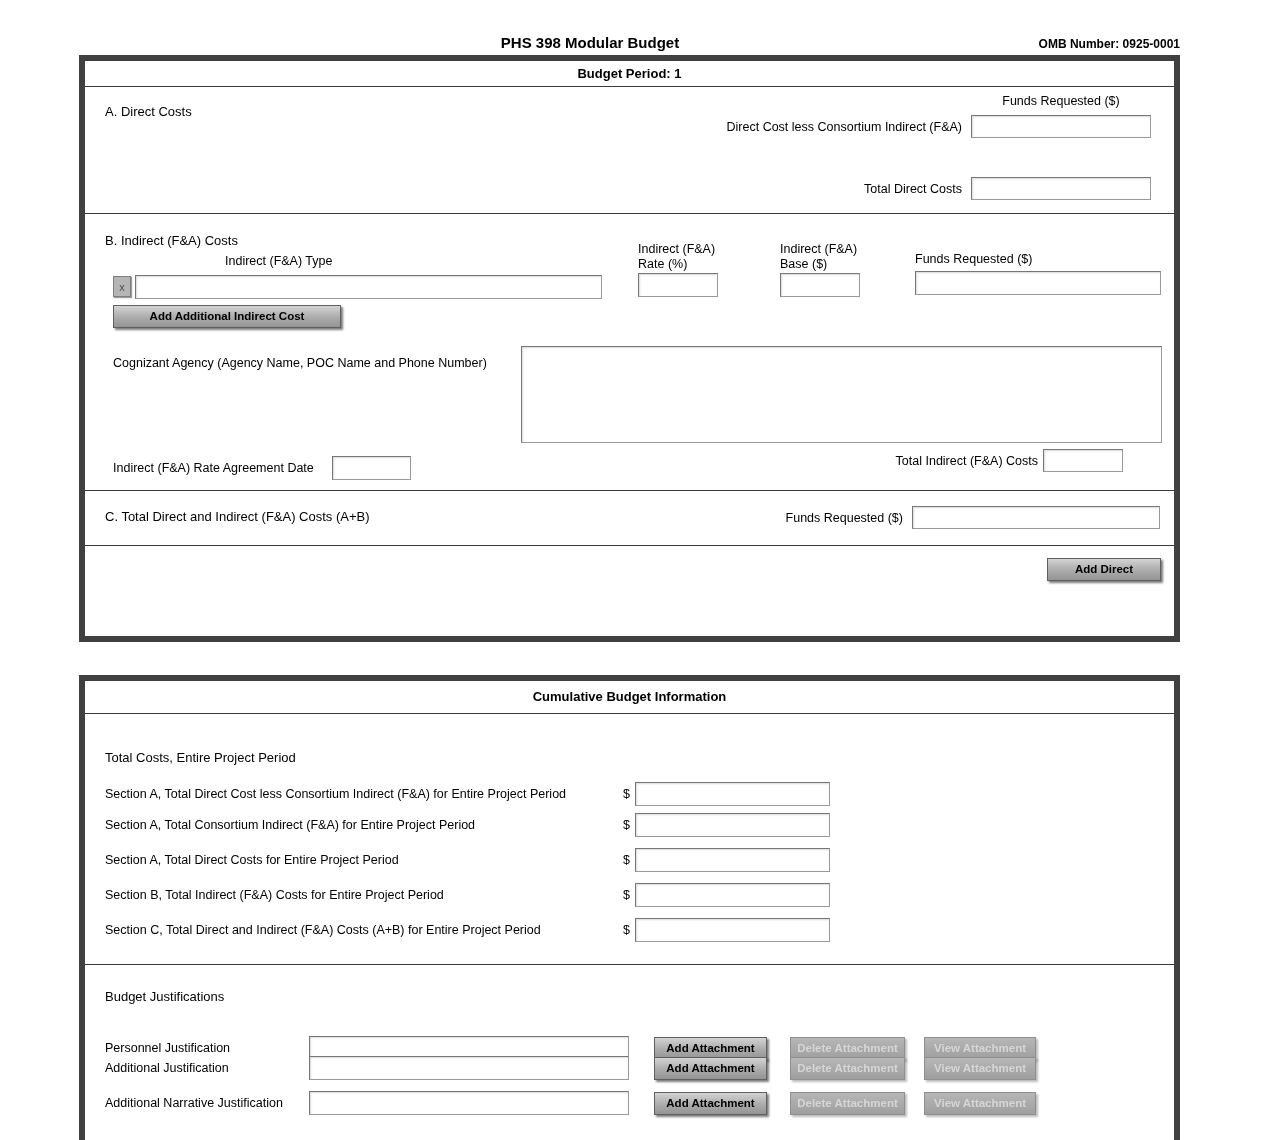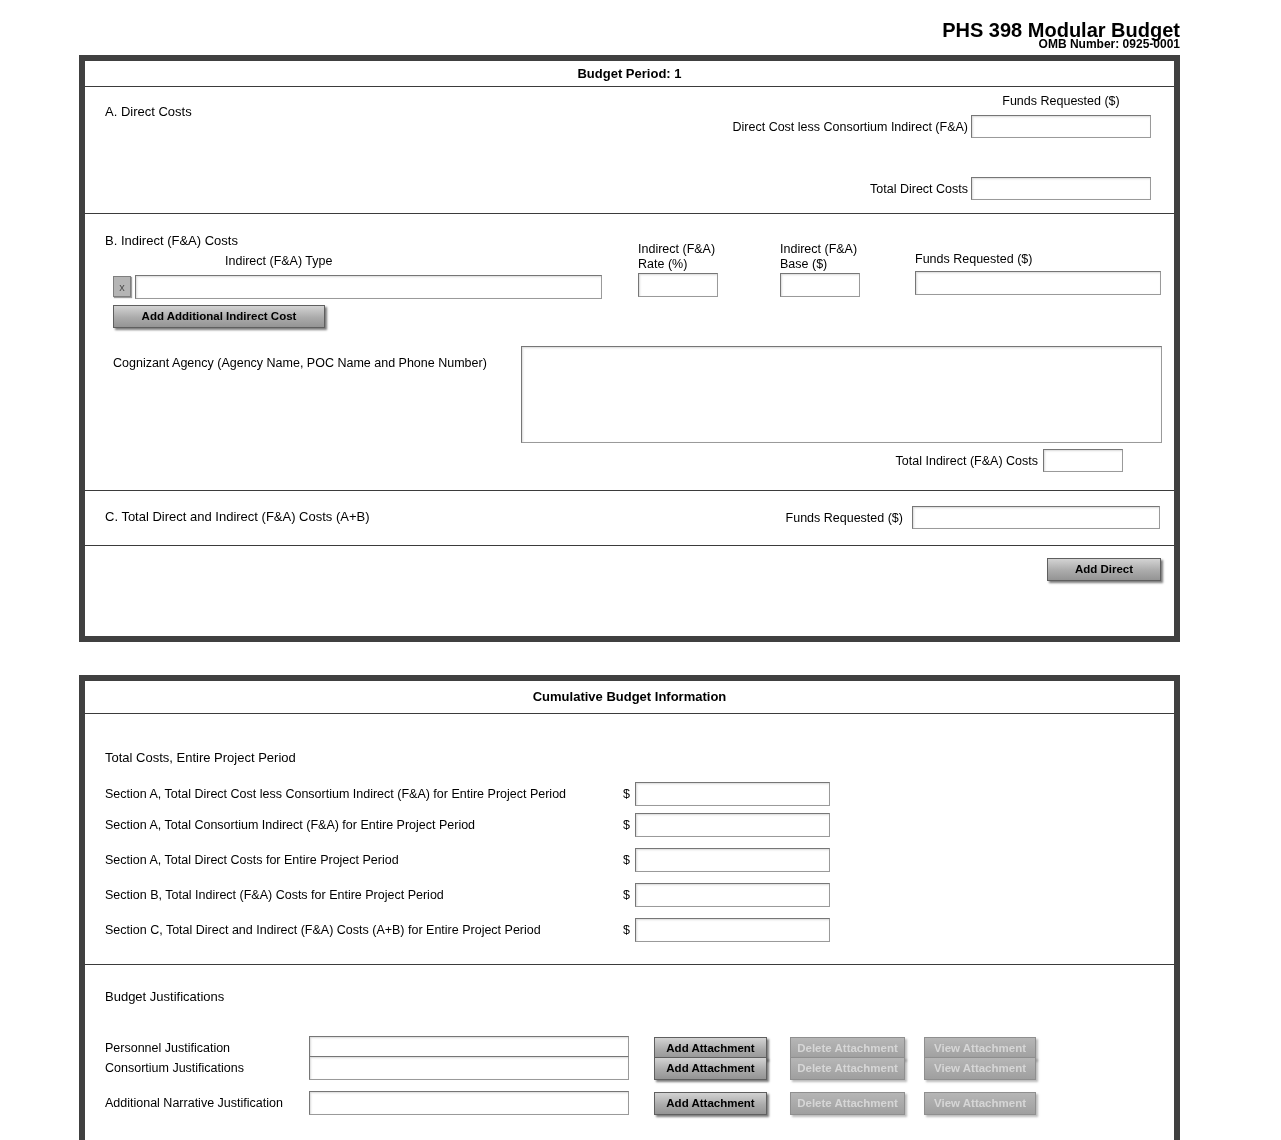--- a/index.html
+++ b/index.html
@@ -1,35 +1,35 @@
 <!DOCTYPE html>
 <html><head>
 <meta charset="utf-8">
 <style>
 *{margin:0;padding:0;box-sizing:border-box}
 html,body{background:#fff}
 body{width:1281px;height:1140px;position:relative;font-family:"Liberation Sans",sans-serif;font-size:12.5px;color:#000}
 .abs{position:absolute}
-.page-title{position:absolute;top:19px;left:0;width:1180px;text-align:right;font-weight:bold;font-size:20px}
+.page-title{position:absolute;top:34px;left:0;width:1180px;text-align:center;font-weight:bold;font-size:15px}
 .omb{position:absolute;top:37px;left:79px;width:1101px;text-align:right;font-weight:bold;font-size:12px}
 .container{position:absolute;left:79px;width:1101px;border:6px solid #404040;background:#fff}
 .c1{top:55px;height:587px}
 .c2{top:675px;height:481px}
 .sec{position:relative;border-bottom:1px solid #3b3b3b}
 .hdr-center{text-align:center;font-weight:bold;font-size:13px}
 .sec-title{position:absolute;font-weight:normal;font-size:13px}
 .inp{display:inline-block;border:1px solid #9a9a9a;border-top-color:#767676;border-left-color:#767676;background:#fff;height:23px;font-size:12px;padding:0 3px;box-shadow:inset 1px 1px 2px rgba(0,0,0,.15);font-family:inherit}
 textarea.inp{resize:none}
 .btn{display:inline-block;font-family:inherit;font-weight:bold;font-size:11.5px;line-height:21px;color:#000;text-align:center;background:linear-gradient(to bottom,#d3d3d3,#ababab 55%,#949494);border:1px solid #5f5f5f;box-shadow:2px 2px 2px rgba(70,70,70,.7);cursor:pointer;height:23px;padding:0}
 .btn.disabled{color:#d6d6d6;background:linear-gradient(to bottom,#b6b6b6,#9f9f9f);border-color:#8f8f8f;box-shadow:2px 2px 2px rgba(120,120,120,.5);cursor:default}
 .flexrow{display:flex;align-items:center}
 .bp-header{height:26px;line-height:25px}
 .date-row{height:42px;display:flex;align-items:center;justify-content:center}
 .sec-a{height:127px}
-.a-row{position:absolute;right:23px;height:23px;display:flex;align-items:center;gap:3px}
+.a-row{position:absolute;right:23px;height:23px;display:flex;align-items:center;gap:9px}
 .a-row .inp{width:180px}
 .sec-b{height:277px}
 .sec-c{height:55px}
 .c1-footer{position:relative;height:58px}
 .cum-header{height:33px;line-height:32px}
 .totals{height:251px}
 .tot-row{position:absolute;left:20px;height:24px;display:flex;align-items:center}
 .tot-row .tl{width:518px}
 .tot-row .cur{margin-right:5px}
 .tot-row .inp{width:195px;height:24px}
@@ -75,25 +75,29 @@
       <span style="display:block">Base ($)</span>
     </div>
     <div class="colhead" style="left:830px;top:38px">Funds Requested ($)</div>
 
     <button class="xbtn">x</button>
     <input class="inp abs" style="left: 50px; top: 61px; width: 467px; height: 24px;">
     <input class="inp abs" style="left: 553px; top: 59px; width: 80px; height: 24px;">
     <input class="inp abs" style="left: 695px; top: 59px; width: 80px; height: 24px;">
     <input class="inp abs" style="left: 830px; top: 57px; width: 246px; height: 24px;">
 
-    <button class="btn abs" style="left:28px;top:91px;width:212px">Add Additional Indirect Cost</button>
+    <button class="btn abs" style="left:28px;top:91px;width:228px">Add Additional Indirect Cost</button>
 
     <div class="abs" style="left:28px;top:142px">Cognizant Agency (Agency Name, POC Name and Phone Number)</div>
     <textarea class="inp abs" style="left: 436px; top: 132px; width: 641px; height: 97px;"></textarea>
 
+    <div class="flexrow abs" style="left:28px;top:242px;height:24px">
+      <span>Indirect (F&amp;A) Rate Agreement Date</span>
+      <input class="inp" style="width: 79px; margin-left: 18px; height: 24px;">
+    </div>
     <div class="flexrow abs" style="right:51px;top:235px;height:23px">
       <span>Total Indirect (F&amp;A) Costs</span>
       <input class="inp" style="width: 80px; margin-left: 5px; height: 23px;">
     </div>
   </div>
 
   <div class="sec sec-c">
     <div class="sec-title" style="left:20px;top:18px">C. Total Direct and Indirect (F&amp;A) Costs (A+B)</div>
     <div class="flexrow abs" style="right:14px;top:15px;height:23px">
       <span>Funds Requested ($)</span>
@@ -144,21 +148,21 @@
 
     <div class="j-row" style="top:71px">
       <span class="jl">Personnel Justification</span>
       <input class="inp" style="">
       <button class="btn" style="width:113px;margin-left:25px">Add Attachment</button>
       <button class="btn disabled" disabled="" style="width:115px;margin-left:23px">Delete Attachment</button>
       <button class="btn disabled" disabled="" style="width:112px;margin-left:19px">View Attachment</button>
     </div>
 
     <div class="j-row" style="top:91px">
-      <span class="jl">Consortium Justifications</span>
+      <span class="jl">Additional Justification</span>
       <input class="inp" style="">
       <button class="btn" style="width:113px;margin-left:25px">Add Attachment</button>
       <button class="btn disabled" disabled="" style="width:115px;margin-left:23px">Delete Attachment</button>
       <button class="btn disabled" disabled="" style="width:112px;margin-left:19px">View Attachment</button>
     </div>
 
     <div class="j-row" style="top:126px">
       <span class="jl">Additional Narrative Justification</span>
       <input class="inp" style="">
       <button class="btn" style="width:113px;margin-left:25px">Add Attachment</button>

